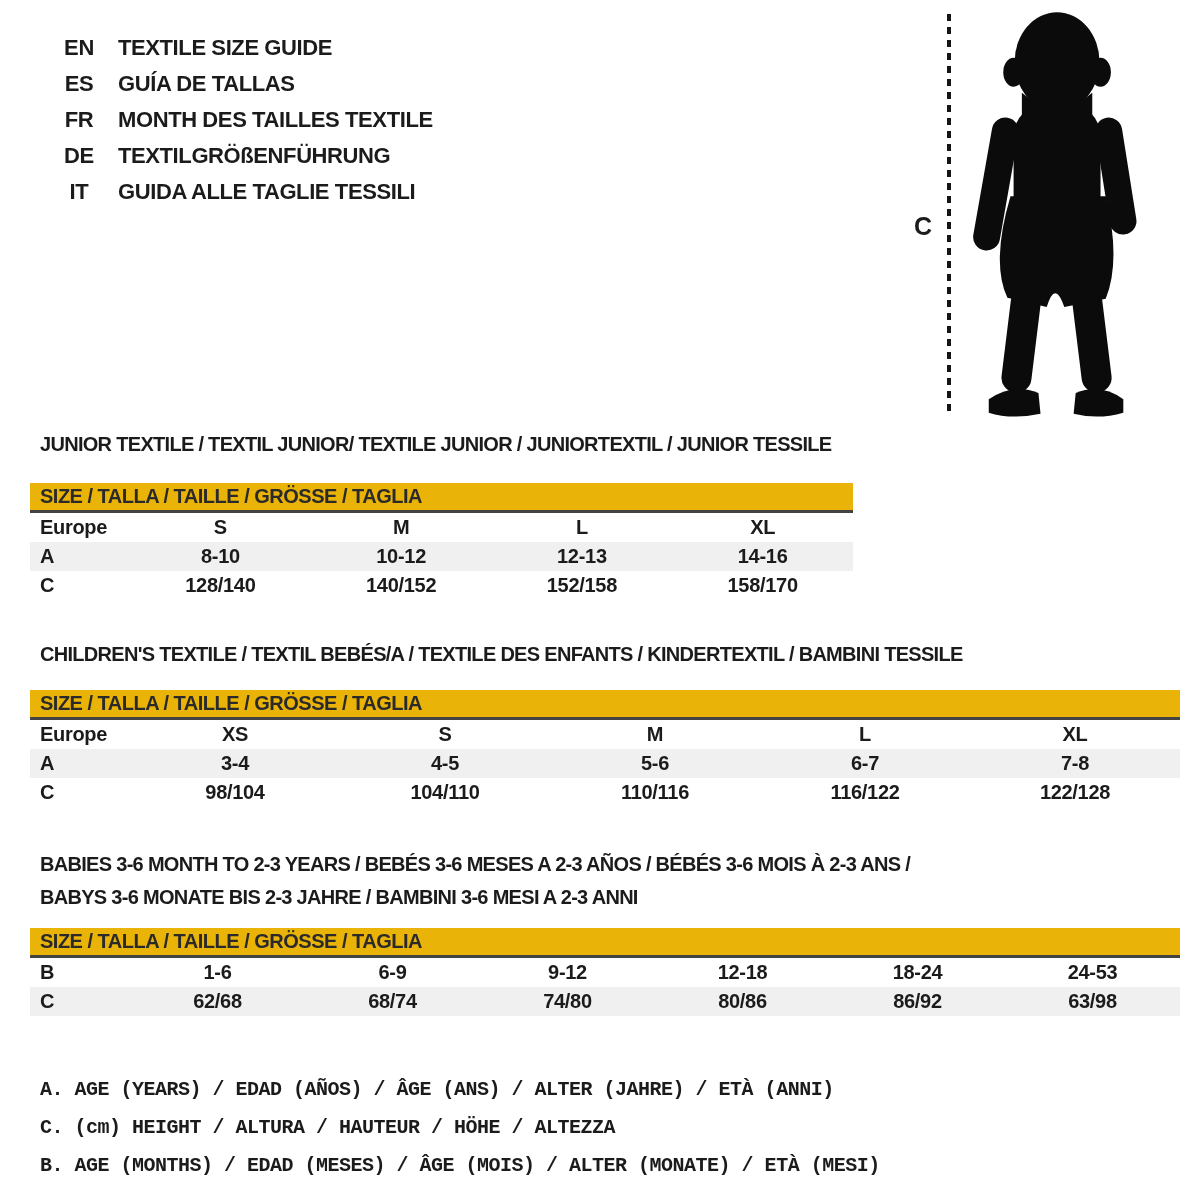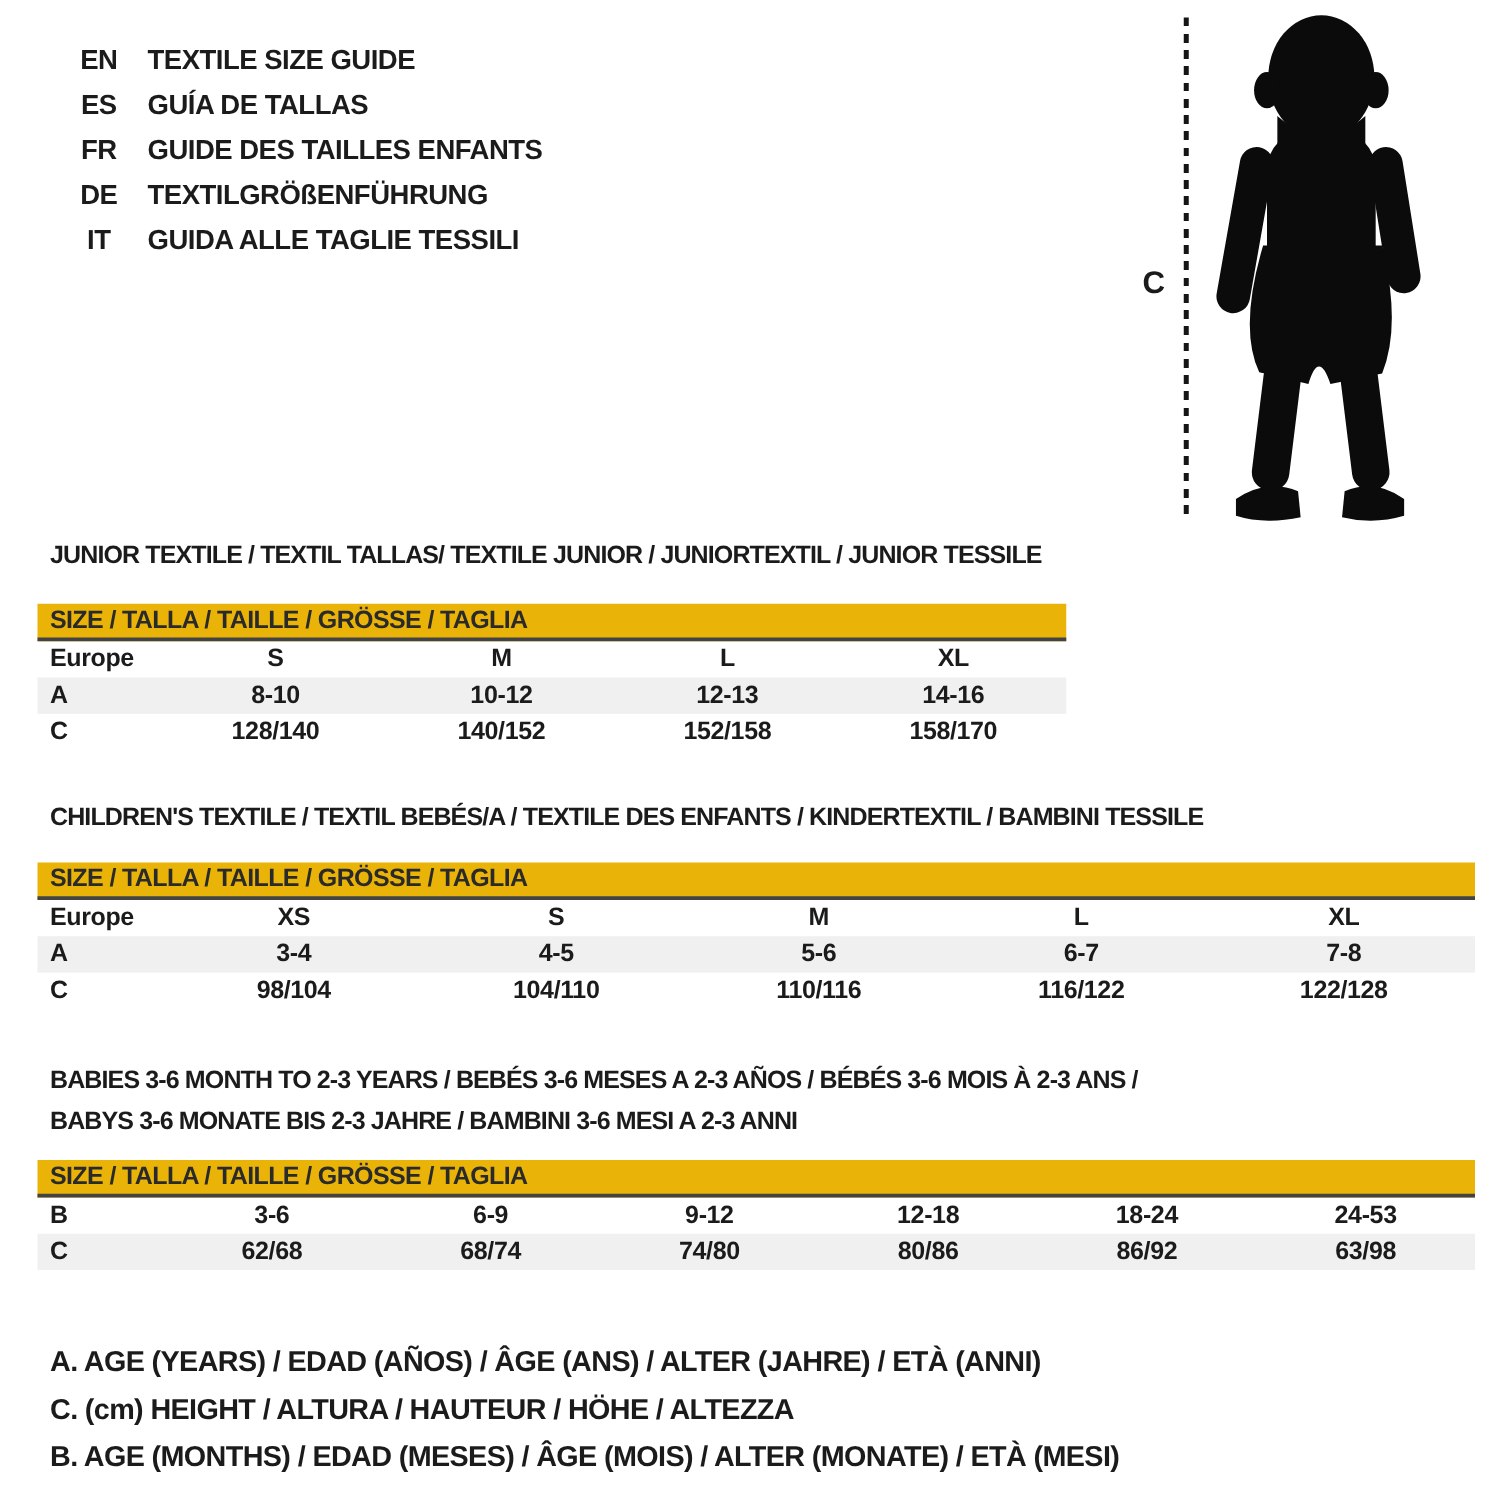--- a/index.html
+++ b/index.html
@@ -39,40 +39,40 @@
     height:27px;background:#eab308;border-bottom:3px solid #434343;
     padding-left:10px;font-size:20px;letter-spacing:-0.5px;
     display:flex;align-items:center;color:#2a2a2a;
   }
   .trow{display:flex;height:29px;align-items:center;font-size:20px;letter-spacing:-0.3px;}
   .trow.shade{background:#f0f0f0;}
   .tlabel{width:100px;padding-left:10px;box-sizing:border-box;}
   .tcell{flex:1;text-align:center;}
 
   
-  .legend{position:absolute;left:40px;top:1070px;font-size:23px;letter-spacing:-0.5px;}
+  .legend{position:absolute;left:40px;top:1070px;font-size:20px;letter-spacing:-0.5px;font-family:Liberation Mono, monospace;}
   .legend-line{height:38px;display:flex;align-items:center;white-space:nowrap;}
 </style>
 </head>
 <body>
 
 <div class="canvas">
 
   <div class="lang-block">
     <div class="lang-row">
       <span class="lang-code">EN</span>
       <span class="lang-label">TEXTILE SIZE GUIDE</span>
     </div>
     <div class="lang-row">
       <span class="lang-code">ES</span>
       <span class="lang-label">GUÍA DE TALLAS</span>
     </div>
     <div class="lang-row">
       <span class="lang-code">FR</span>
-      <span class="lang-label">GUIDE DES TAILLES ENFANTS</span>
+      <span class="lang-label">MONTH DES TAILLES TEXTILE</span>
     </div>
     <div class="lang-row">
       <span class="lang-code">DE</span>
       <span class="lang-label">TEXTILGRÖßENFÜHRUNG</span>
     </div>
     <div class="lang-row">
       <span class="lang-code">IT</span>
       <span class="lang-label">GUIDA ALLE TAGLIE TESSILI</span>
     </div>
   </div>
@@ -93,21 +93,21 @@
         <rect x="49" y="270" width="29" height="102" rx="14" transform="rotate(7 63 270)"></rect>
         <rect x="105" y="270" width="29" height="102" rx="14" transform="rotate(-7 119 270)"></rect>
         <path d="M26 378 Q50 362 74 372 L76 392 Q48 398 26 391 Z"></path>
         <path d="M110 372 Q134 362 156 378 L156 391 Q132 398 108 392 Z"></path>
       </g>
     </svg>
   </div>
 
   <section class="sec sec0">
     <div class="sec-heading">
-      <div>JUNIOR TEXTILE / TEXTIL TALLAS/ TEXTILE JUNIOR / JUNIORTEXTIL / JUNIOR TESSILE</div>
+      <div>JUNIOR TEXTILE / TEXTIL JUNIOR/ TEXTILE JUNIOR / JUNIORTEXTIL / JUNIOR TESSILE</div>
     </div>
     <div class="size-table">
       <div class="size-bar">SIZE / TALLA / TAILLE / GRÖSSE / TAGLIA</div>
       <div class="rows">
           <div class="trow">
             <span class="tlabel">Europe</span>
             <span class="tcell">S</span>
             <span class="tcell">M</span>
             <span class="tcell">L</span>
             <span class="tcell">XL</span>
@@ -168,21 +168,21 @@
   <section class="sec sec2">
     <div class="sec-heading">
       <div>BABIES 3-6 MONTH TO 2-3 YEARS / BEBÉS 3-6 MESES A 2-3 AÑOS / BÉBÉS 3-6 MOIS À 2-3 ANS /</div>
       <div>BABYS 3-6 MONATE BIS 2-3 JAHRE / BAMBINI 3-6 MESI A 2-3 ANNI</div>
     </div>
     <div class="size-table">
       <div class="size-bar">SIZE / TALLA / TAILLE / GRÖSSE / TAGLIA</div>
       <div class="rows">
           <div class="trow">
             <span class="tlabel">B</span>
-            <span class="tcell">3-6</span>
+            <span class="tcell">1-6</span>
             <span class="tcell">6-9</span>
             <span class="tcell">9-12</span>
             <span class="tcell">12-18</span>
             <span class="tcell">18-24</span>
             <span class="tcell">24-53</span>
           </div>
           <div class="trow shade">
             <span class="tlabel">C</span>
             <span class="tcell">62/68</span>
             <span class="tcell">68/74</span>

